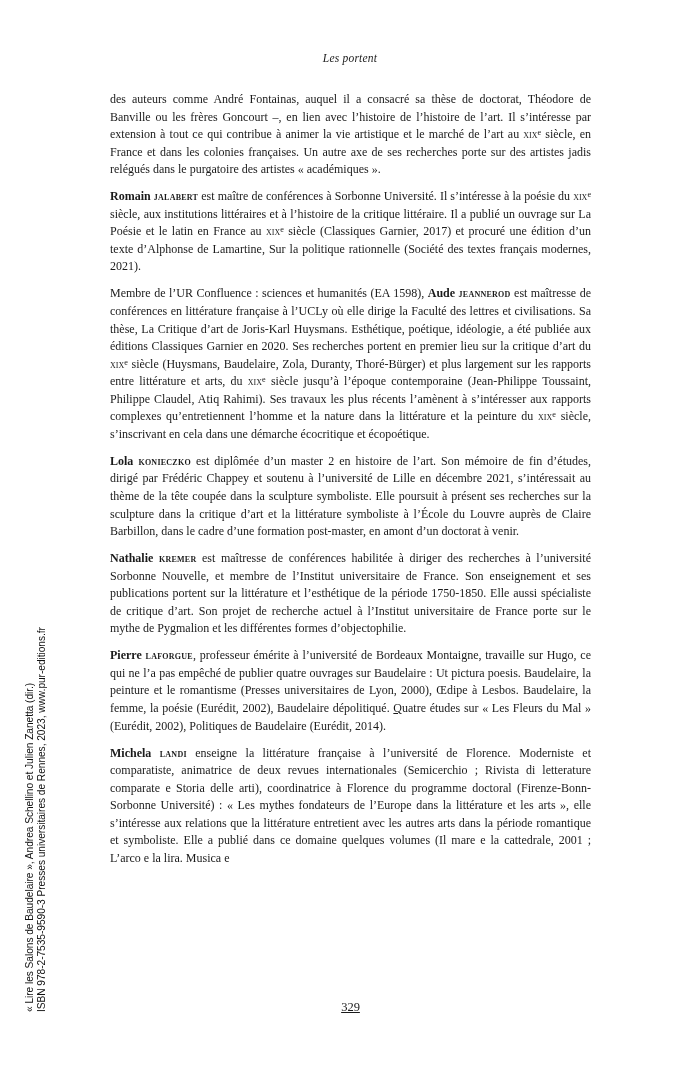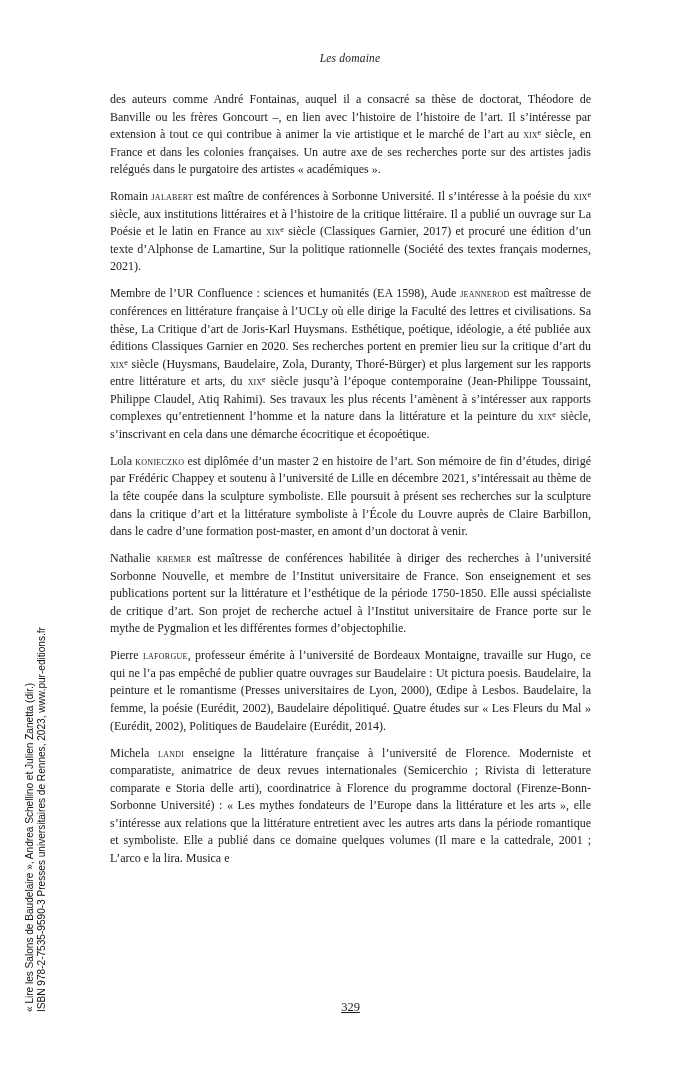--- a/index.html
+++ b/index.html
@@ -44,23 +44,23 @@
     margin: 0 0 9.5px 0;
     font-size: 12px;
     line-height: 17.55px;
     text-align: justify;
     text-justify: inter-word;
     hyphens: manual;
     color: #1a1a1a;
   }
   .para:last-child { margin-bottom: 0; }
 
-  .fname { font-weight: normal; }
+  .fname { font-weight: bold; }
   .lname {
-    font-weight: normal;
+    font-weight: bold;
     font-variant: small-caps;
     text-transform: lowercase;
     letter-spacing: 0.25px;
   }
   .it { }
   .sc-xix {
     font-variant: small-caps;
     text-transform: lowercase;
   }
   sup {
@@ -102,21 +102,21 @@
     color: #111111;
   }
   .spine-line.l1 { left: 11px; }
   .spine-line.l2 { left: 23px; }
 </style>
 </head>
 <body>
 
 <div class="page">
 
-  <div class="running-head">Les domaine</div>
+  <div class="running-head">Les portent</div>
 
   <div class="textblock">
 
     <p class="para">
       <span>des auteurs comme André Fontainas, auquel il a consacré sa thèse de doctorat, Théodore de Banville ou les frères Goncourt –, en lien avec l’histoire de l’histoire de l’art. Il s’intéresse par extension à tout ce qui contribue à animer la vie artistique et le marché de l’art au </span><span class="sc-xix">XIX</span><sup>e</sup><span> siècle, en France et dans les colonies françaises. Un autre axe de ses recherches porte sur des artistes jadis relégués dans le purgatoire des artistes « académiques ».</span>
     </p>
 
     <p class="para">
       <span class="fname">Romain</span><span> </span><span class="lname">Jalabert</span><span> est maître de conférences à Sorbonne Université. Il s’intéresse à la poésie du </span><span class="sc-xix">XIX</span><sup>e</sup><span> siècle, aux institutions littéraires et à l’histoire de la critique littéraire. Il a publié un ouvrage sur </span><span class="it">La Poésie et le latin en France au <span class="sc-xix">XIX</span><sup>e</sup> siècle</span><span> (Classiques Garnier, 2017) et procuré une édition d’un texte d’Alphonse de Lamartine, </span><span class="it">Sur la politique rationnelle</span><span> (Société des textes français modernes, 2021).</span>
     </p>

